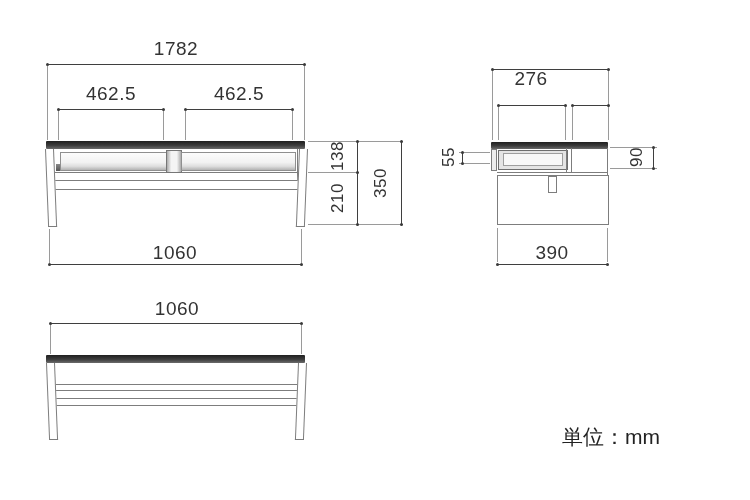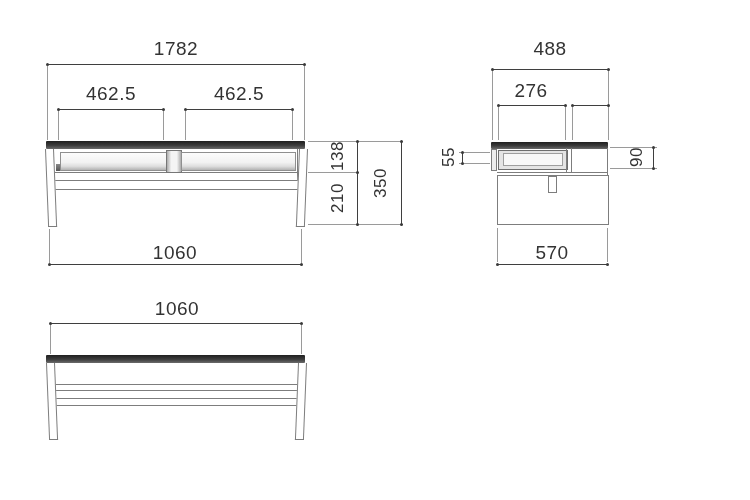--- a/index.html
+++ b/index.html
@@ -86,28 +86,27 @@
     <div class="dot" style="left:357px;top:224px"></div>
     <div class="dot" style="left:401px;top:141px"></div>
     <div class="dot" style="left:401px;top:224px"></div>
     <div class="lbl lblv" style="left:313px;top:146px;width:50px">138</div>
     <div class="lbl lblv" style="left:313px;top:188px;width:50px">210</div>
     <div class="lbl lblv" style="left:356px;top:173px;width:50px">350</div>
   </div>
 
   <div class="grp">
 
-    <div class="lbl" style="left:510px;top:39px;width:80px">488</div>
     <div class="hl dl" style="left:492px;top:69px;width:116px"></div>
     <div class="dot" style="left:492px;top:69px"></div>
     <div class="dot" style="left:608px;top:69px"></div>
     <div class="vl ext" style="left:492px;top:71px;height:69px"></div>
     <div class="vl ext" style="left:608px;top:71px;height:69px"></div>
 
-    <div class="lbl" style="left:491px;top:81px;width:80px">276</div>
+    <div class="lbl" style="left:491px;top:69px;width:80px">276</div>
     <div class="hl dl" style="left:498px;top:105px;width:67px"></div>
     <div class="hl dl" style="left:572px;top:105px;width:36px"></div>
     <div class="dot" style="left:498px;top:105px"></div>
     <div class="dot" style="left:565px;top:105px"></div>
     <div class="dot" style="left:572px;top:105px"></div>
     <div class="dot" style="left:608px;top:105px"></div>
     <div class="vl ext" style="left:498px;top:107px;height:33px"></div>
     <div class="vl ext" style="left:565px;top:107px;height:33px"></div>
     <div class="vl ext" style="left:572px;top:107px;height:33px"></div>
 
@@ -131,21 +130,21 @@
 
     <div class="hl ext" style="left:610px;top:147px;width:47px"></div>
     <div class="hl ext" style="left:610px;top:168px;width:47px"></div>
     <div class="vl dl" style="left:653px;top:147px;height:21px"></div>
     <div class="dot" style="left:653px;top:147px"></div>
     <div class="dot" style="left:653px;top:168px"></div>
     <div class="lbl lblv" style="left:617px;top:147px;width:40px">90</div>
 
     <div class="vl ext" style="left:497px;top:228px;height:34px"></div>
     <div class="vl ext" style="left:607px;top:228px;height:34px"></div>
-    <div class="lbl" style="left:512px;top:243px;width:80px">570</div>
+    <div class="lbl" style="left:512px;top:243px;width:80px">390</div>
     <div class="hl dl" style="left:497px;top:264px;width:110px"></div>
     <div class="dot" style="left:497px;top:264px"></div>
     <div class="dot" style="left:607px;top:264px"></div>
   </div>
 
   <div class="grp">
     <div class="lbl" style="left:137px;top:299px;width:80px">1060</div>
     <div class="hl dl" style="left:50px;top:323px;width:251px"></div>
     <div class="dot" style="left:50px;top:323px"></div>
     <div class="dot" style="left:301px;top:323px"></div>
@@ -154,14 +153,15 @@
 
     <div class="bar" style="left:46px;top:355px;width:259px;height:8px"></div>
     <div class="vl" style="left:53px;top:363px;height:41px"></div>
     <div class="vl" style="left:298px;top:363px;height:41px"></div>
     <div class="rail" style="left:53px;top:384px;width:246px;height:5px"></div>
     <div class="rail" style="left:53px;top:398px;width:246px;height:6px"></div>
     <div class="leg" style="left:46px;top:363px;width:7px;height:76px;transform:skewX(2.3deg)"></div>
     <div class="leg" style="left:298px;top:363px;width:7px;height:76px;transform:skewX(-2.3deg)"></div>
   </div>
 
+  <div class="note" style="left:562px;top:423px">単位：mm</div>
 
 </div>
 
 </body></html>

